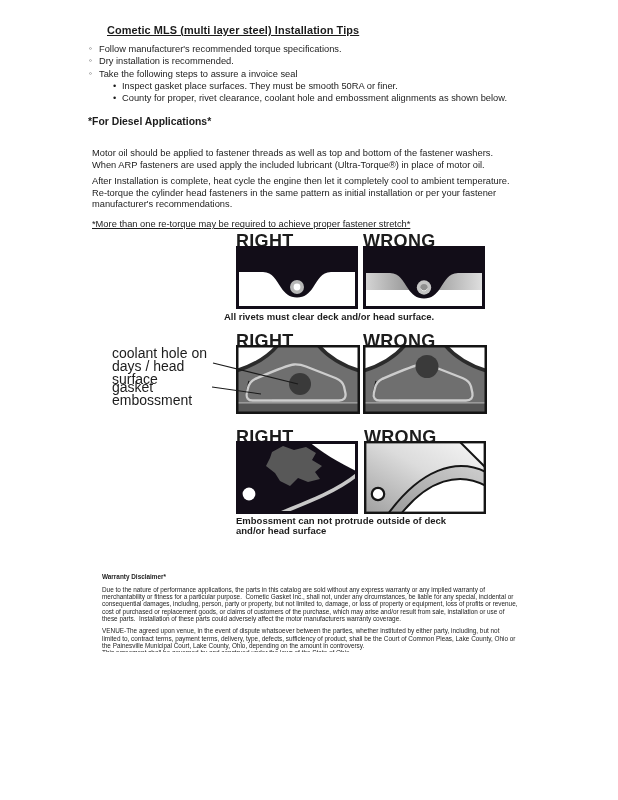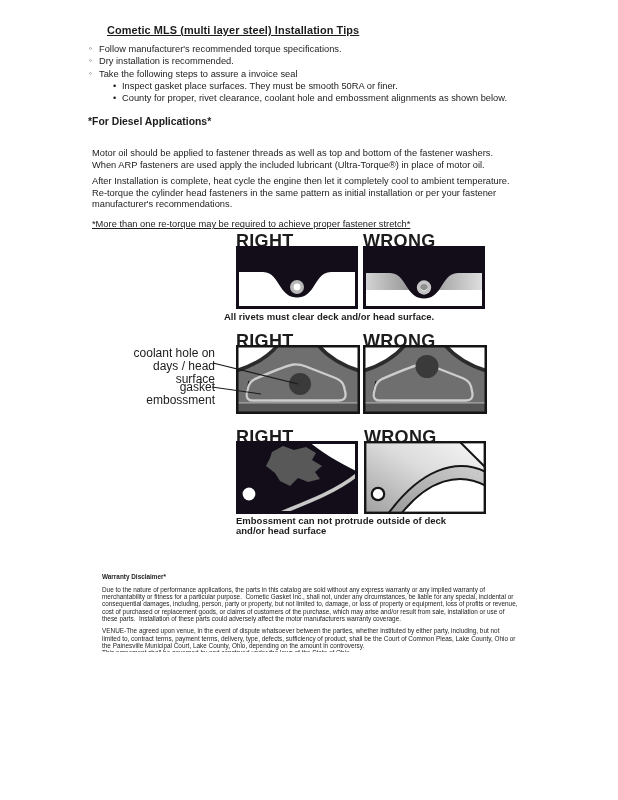--- a/index.html
+++ b/index.html
@@ -19,21 +19,21 @@
   .dh{position:absolute;left:88px;top:116px;font-size:10.4px;font-weight:bold;}
   .bp{position:absolute;left:80px;width:420px;margin:12px;font-size:9.3px;line-height:11.7px;}
   .p1{top:136px;} .p2{top:164px;} .fn{top:207px;text-decoration:underline;}
 
   .flabel{position:absolute;width:122px;text-align:left;font-size:18px;font-weight:bold;letter-spacing:0.3px;}
   .flabel.w124{width:124px;}
   .fbox{position:absolute;line-height:0;}
   .fbox svg{display:block;}
   .fcap{position:absolute;margin:0;font-size:9.5px;font-weight:bold;line-height:10px;}
 
-  .ann{position:absolute;text-align:right;font-size:12px;line-height:13px;}
+  .ann{position:absolute;font-size:14px;line-height:13px;}
   .leaders{position:absolute;left:97px;top:330px;pointer-events:none;}
 
   .legal{position:absolute;left:102px;top:573px;width:417px;font-size:6.4px;line-height:7.35px;}
   .legal .lh{font-weight:bold;margin:0;}
   .legal p{margin:0;white-space:pre-wrap;}
   .legal p.gap{margin-top:5.2px;}
 
   .code{position:absolute;left:388px;top:756px;font-size:13.5px;letter-spacing:0.3px;color:#1d4ed8;}
 </style>
 </head>

